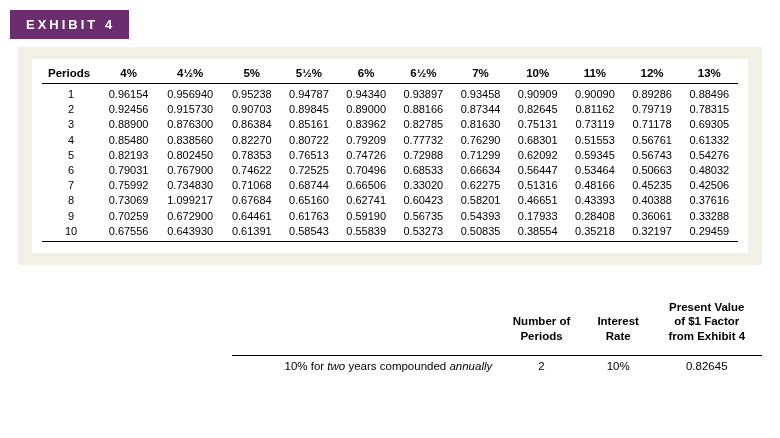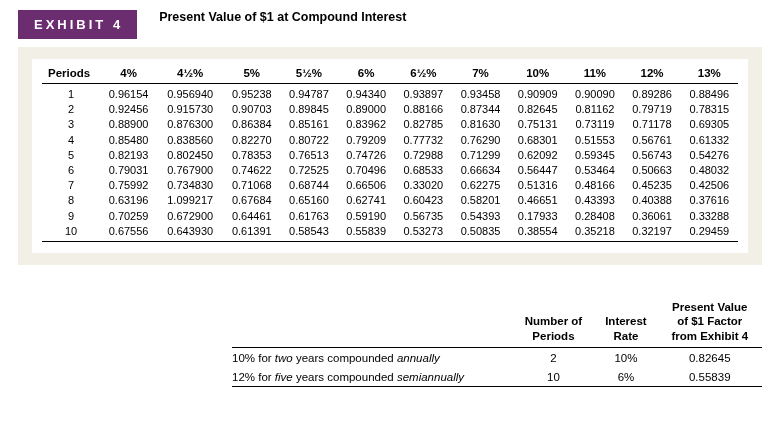--- a/index.html
+++ b/index.html
@@ -12,24 +12,24 @@
     height: 438px;
     font-family: "Liberation Sans", sans-serif;
     color: #000000;
     position: relative;
     overflow: hidden;
   }
 
   
   .exhibit-header {
     position: absolute;
-    left: 18px;
+    left: 10px;
     top: 10px;
     display: flex;
-    align-items: flex-start;
+    align-items: flex-end;
   }
   .exhibit-badge {
     background: #6b2c70;
     color: #ffffff;
     font-weight: bold;
     font-size: 13px;
     letter-spacing: 3px;
     padding: 7px 14px 7px 16px;
     white-space: nowrap;
   }
@@ -107,49 +107,48 @@
   }
   table.sum {
     border-collapse: collapse;
     width: 100%;
     font-size: 11.5px;
   }
   table.sum th {
     font-weight: bold;
     font-size: 11.5px;
     vertical-align: bottom;
-    padding: 0 6px 4px 6px;
+    padding: 0 6px 12px 6px;
     border-bottom: 1.4px solid #000;
     text-align: center;
     line-height: 1.25;
   }
   table.sum th.desc-head {
     border-bottom: 1.4px solid #000;
   }
   table.sum td {
     padding: 3.5px 6px;
     text-align: center;
     font-size: 11.5px;
     white-space: nowrap;
   }
   table.sum td.desc {
-    text-align: left;
+    text-align: right;
     padding-left: 0;
   }
   table.sum tr.last td {
     border-bottom: 1.4px solid #000;
   }
   .it { font-style: italic; }
 </style>
 </head>
 <body>
 
 <div class="exhibit-header">
   <div class="exhibit-badge">EXHIBIT 4</div>
-  <div class="exhibit-title">Present Value of $1 at Compound Interest</div>
 </div>
 
 <div class="panel">
   <div class="panel-inner">
     <table class="pv">
       <thead>
         <tr>
           <th class="periods-head">Periods</th>
           <th>4%</th>
           <th>4½%</th>
@@ -258,21 +257,21 @@
           <td>0.66506</td>
           <td>0.33020</td>
           <td>0.62275</td>
           <td>0.51316</td>
           <td>0.48166</td>
           <td>0.45235</td>
           <td>0.42506</td>
         </tr>
         <tr>
           <td class="period-cell">8</td>
-          <td>0.63196</td>
+          <td>0.73069</td>
           <td>1.099217</td>
           <td>0.67684</td>
           <td>0.65160</td>
           <td>0.62741</td>
           <td>0.60423</td>
           <td>0.58201</td>
           <td>0.46651</td>
           <td>0.43393</td>
           <td>0.40388</td>
           <td>0.37616</td>
@@ -330,21 +329,15 @@
         </th>
       </tr>
     </thead>
     <tbody>
       <tr>
         <td class="desc"><span>10% for </span><span class="it">two</span><span> years compounded </span><span class="it">annually</span></td>
         <td>2</td>
         <td>10%</td>
         <td>0.82645</td>
       </tr>
-      <tr class="last">
-        <td class="desc"><span>12% for </span><span class="it">five</span><span> years compounded </span><span class="it">semiannually</span></td>
-        <td>10</td>
-        <td>6%</td>
-        <td>0.55839</td>
-      </tr>
     </tbody>
   </table>
 </div>
 
 </body></html>

